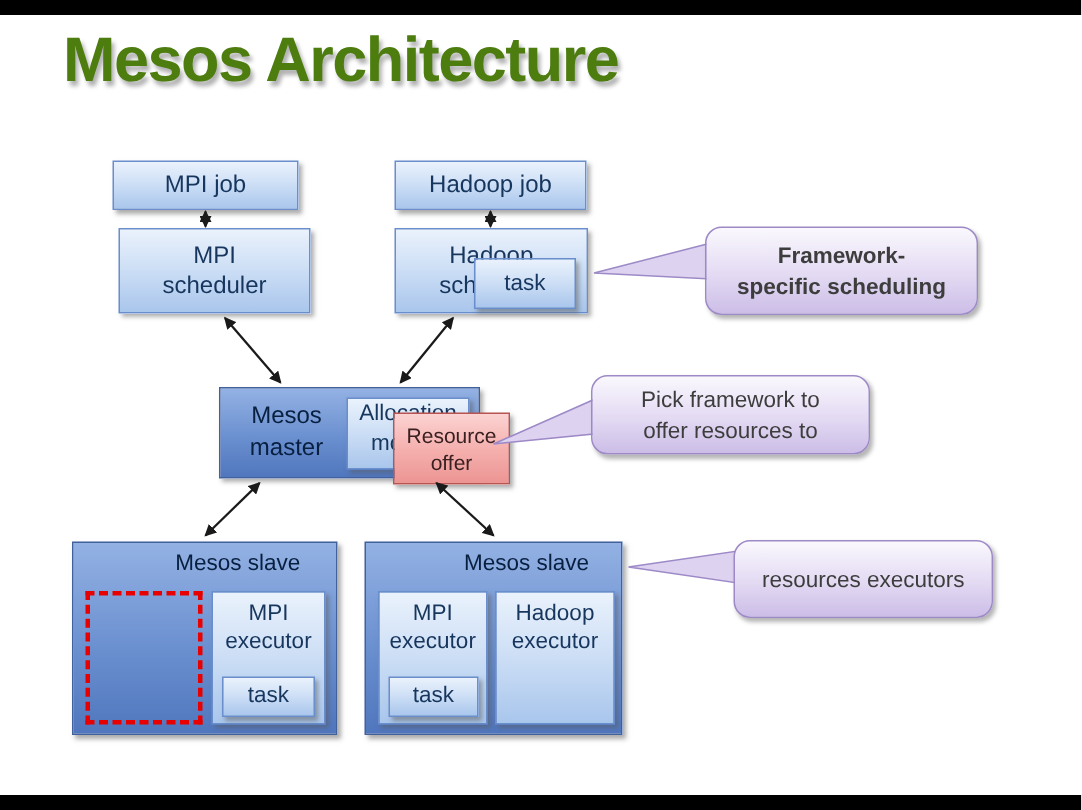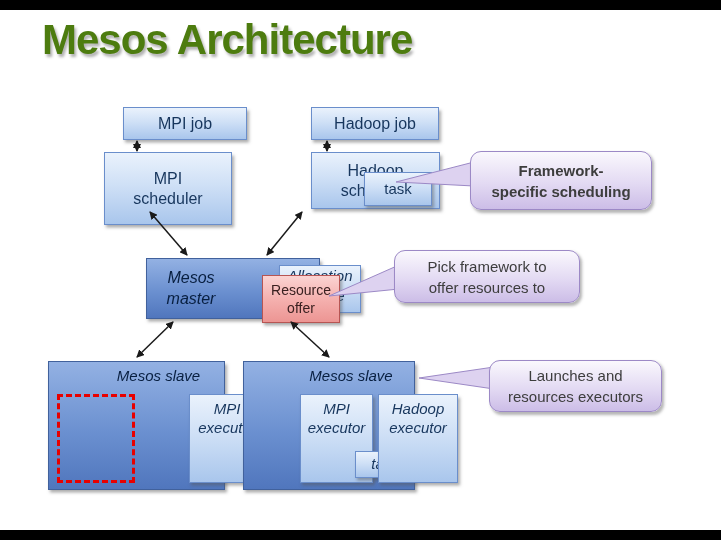--- a/index.html
+++ b/index.html
@@ -21,32 +21,30 @@
   .box {
     position:absolute;
     background: linear-gradient(180deg, #eaf2fc 0%, #cfe0f6 45%, #a9c6ec 100%);
     border:1px solid #6a8ecb;
     color:#17365d;
     display:flex; align-items:center; justify-content:center;
     flex-direction:column;
     text-align:center; font-size:16px; line-height:1.25;
     box-shadow: 2px 2.5px 3px rgba(90,90,90,0.5);
     padding:0 18px;
-    margin-left:48px;
   }
   .box.small { font-size:15px; padding:0 4px; }
   .box.top-align { justify-content:flex-start; padding-top:5px; }
 
   .panel {
     position:absolute;
     background: linear-gradient(180deg, #93b1e3 0%, #6b90d0 55%, #5076bd 100%);
     border:1px solid #41619c;
     color:#081f40;
     box-shadow: 2px 2.5px 3px rgba(90,90,90,0.5);
-    font-style: italic;
   }
   .panel .panel-title {
     display:block; text-align:center; margin-top:5px; font-size:15px; color:#081f40;margin-left:44px;
   }
   .master-label {
     position:absolute; left:2px; top:0; bottom:0; width:84px;
     display:flex; align-items:center; justify-content:center;
     text-align:center; font-size:16px; line-height:1.3; padding:0 2px;
   }
   .alloc {
@@ -89,21 +87,21 @@
 <div class="slide">
 
   <div class="letterbox top"></div>
   <div class="letterbox bottom"></div>
 
   <h1 class="title">Mesos Architecture</h1>
 
   <div class="box" style="left:75px; top:107px; width:124px; height:33px;">MPI job</div>
   <div class="box" style="left:263px; top:107px; width:128px; height:33px;">Hadoop job</div>
 
-  <div class="box" style="left:56px; top:152px; width:128px; height:73px;">MPI scheduler</div>
+  <div class="box" style="left:79px; top:152px; width:128px; height:57px;">MPI scheduler</div>
   <div class="box" style="left:263px; top:152px; width:129px; height:57px;">Hadoop scheduler</div>
   <div class="box small" style="left:316px; top:172px; width:68px; height:34px;">task</div>
 
   <div class="panel" style="left:146px; top:258px; width:174px; height:61px;">
     <div class="master-label">Mesos master</div>
     <div class="box small alloc">Allocation module</div>
   </div>
 
   <div class="offer" style="left:262px; top:275px; width:78px; height:48px;">Resource offer</div>
 
@@ -147,17 +145,16 @@
 
   <div class="callout" style="left:470px; top:151px; width:182px; height:59px;font-weight:bold;">
     <span class="l">Framework-</span>
     <span class="l">specific scheduling</span>
   </div>
   <div class="callout" style="left:394px; top:250px; width:186px; height:53px;">
     <span class="l">Pick framework to</span>
     <span class="l">offer resources to</span>
   </div>
   <div class="callout" style="left:489px; top:360px; width:173px; height:52px;">
-    <span class="l">Launches and</span>
     <span class="l">resources executors</span>
   </div>
 
 </div>
 
 </body></html>

